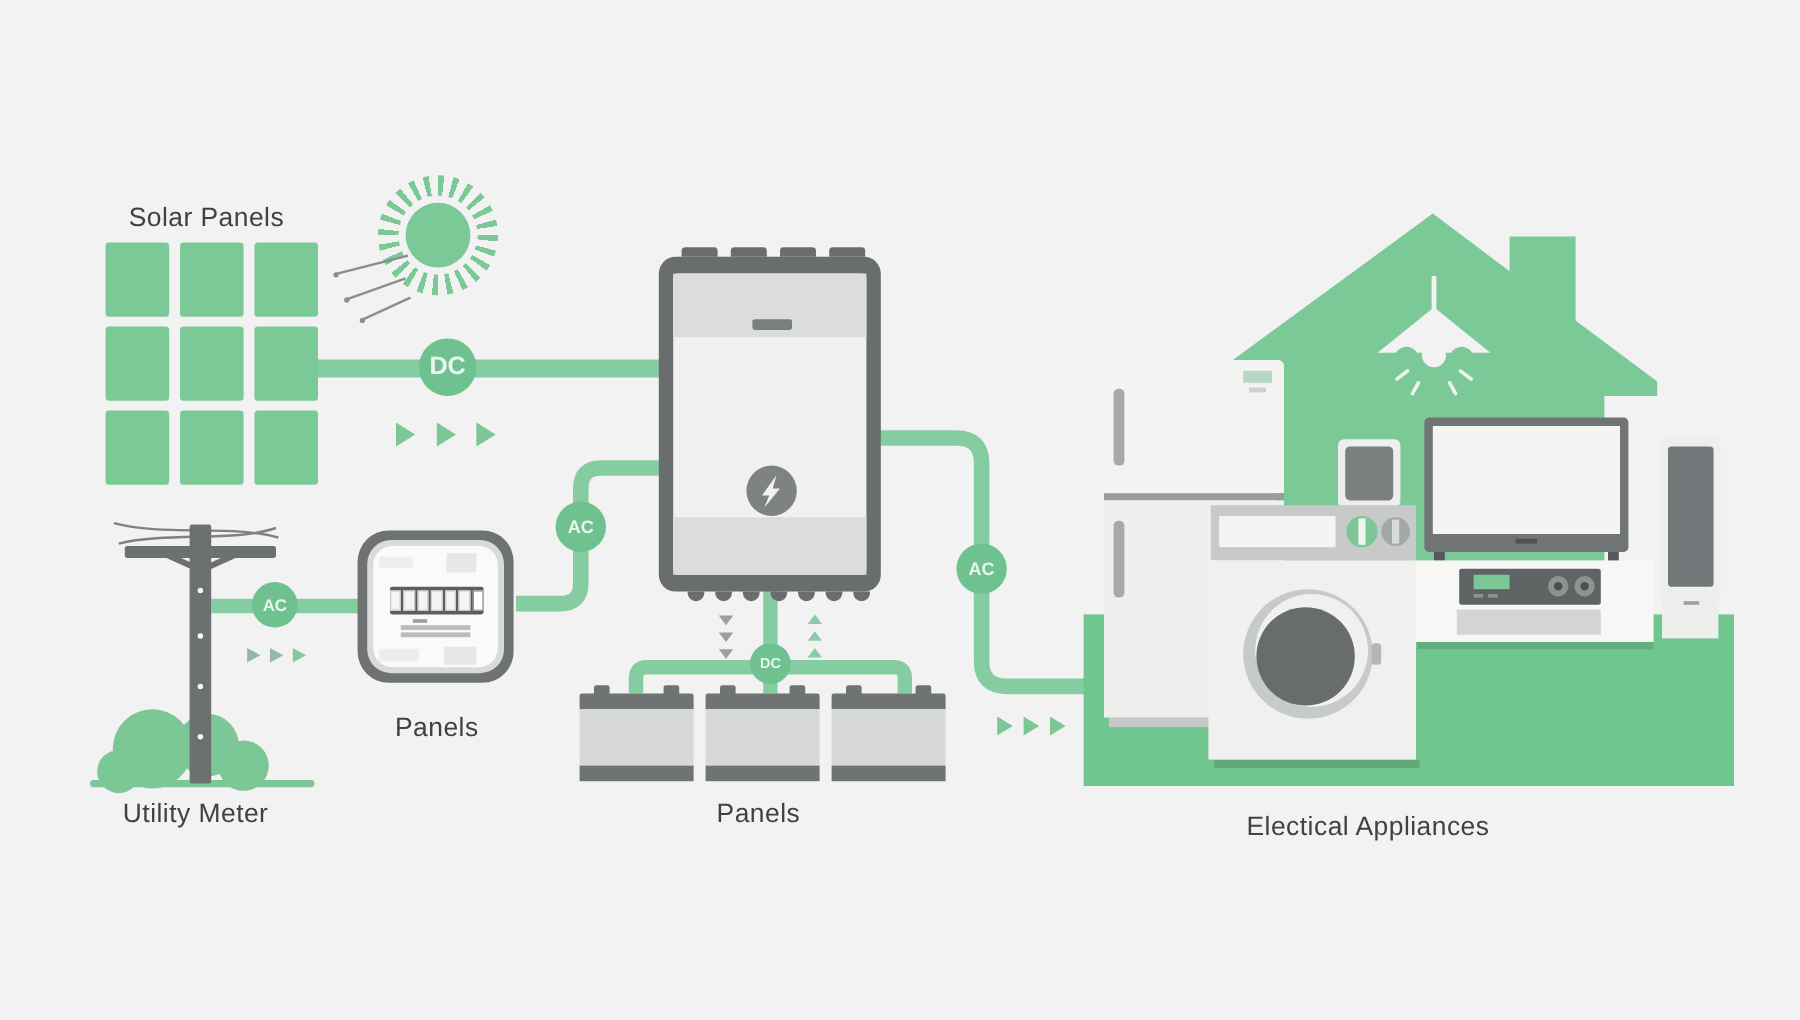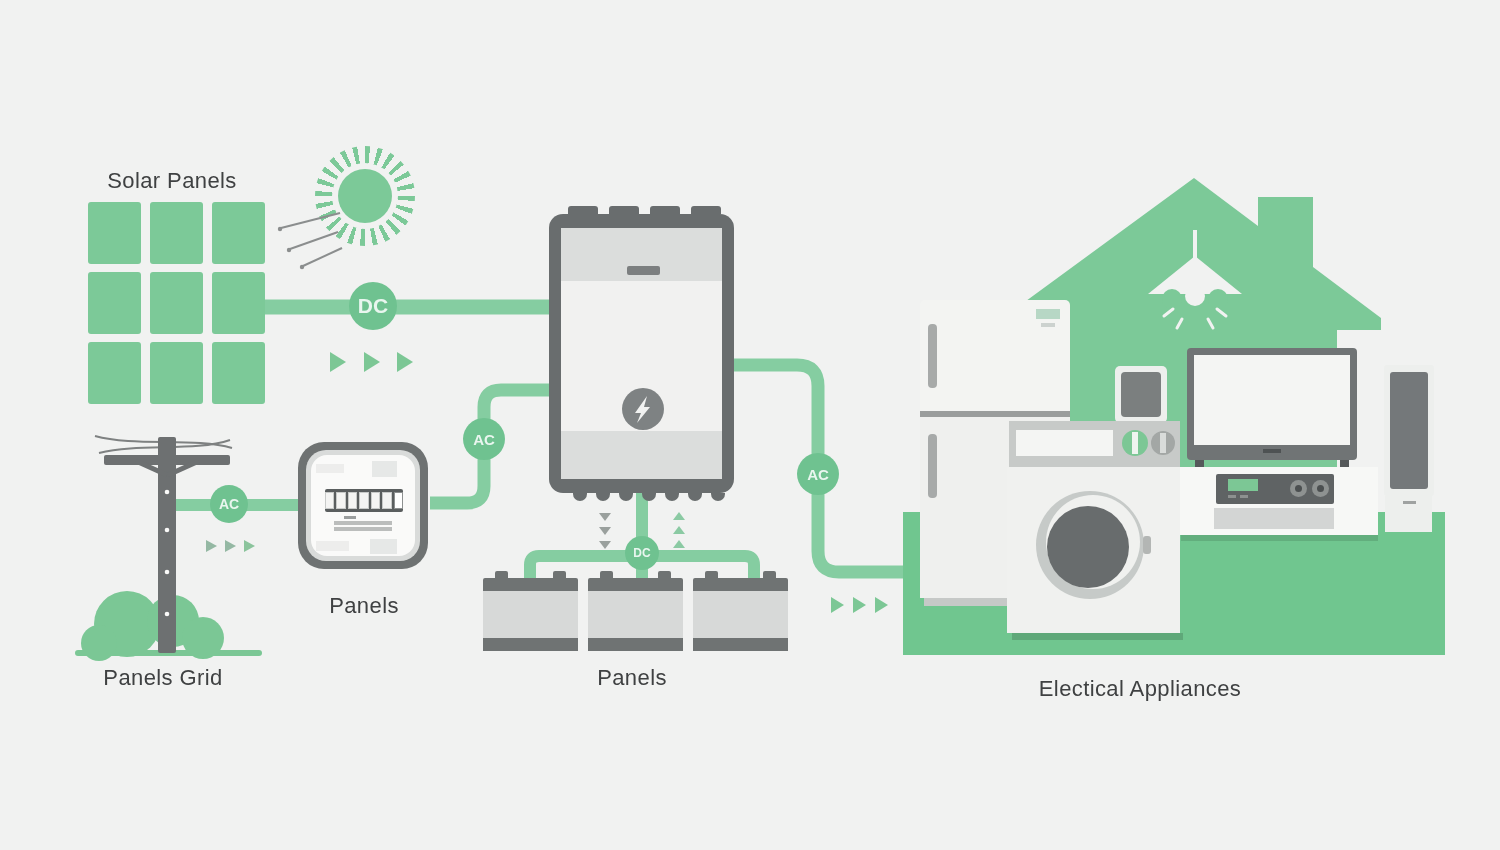--- a/index.html
+++ b/index.html
@@ -18,21 +18,21 @@
   .digit{width:8px;height:15px;background:#f4f4f3;border:1px solid #c8cac9;}
   .dot{width:9px;height:9px;border-radius:50%;background:#f2f3f2;}
 </style>
 </head>
 <body>
 
 <div id="stage">
 
   <div class="lbl" style="left:172px;top:168px;">Solar Panels</div>
   <div class="lbl" style="left:364px;top:593px;">Panels</div>
-  <div class="lbl" style="left:163px;top:665px;">Panels Grid</div>
+  <div class="lbl" style="left:163px;top:665px;">Utility Meter</div>
   <div class="lbl" style="left:632px;top:665px;">Panels</div>
   <div class="lbl" style="left:1140px;top:676px;">Electical Appliances</div>
 
   <div class="abs" style="left:315px;top:146px;width:100px;height:100px;">
     <div class="abs" style="left:0;top:0;width:100px;height:100px;border-radius:50%;
          background:repeating-conic-gradient(#7cc998 0deg 6deg, transparent 6deg 15deg);"></div>
     <div class="abs" style="left:17px;top:17px;width:66px;height:66px;border-radius:50%;background:#f1f2f1;"></div>
     <div class="abs" style="left:23px;top:23px;width:54px;height:54px;border-radius:50%;background:#7cc998;"></div>
   </div>
 

